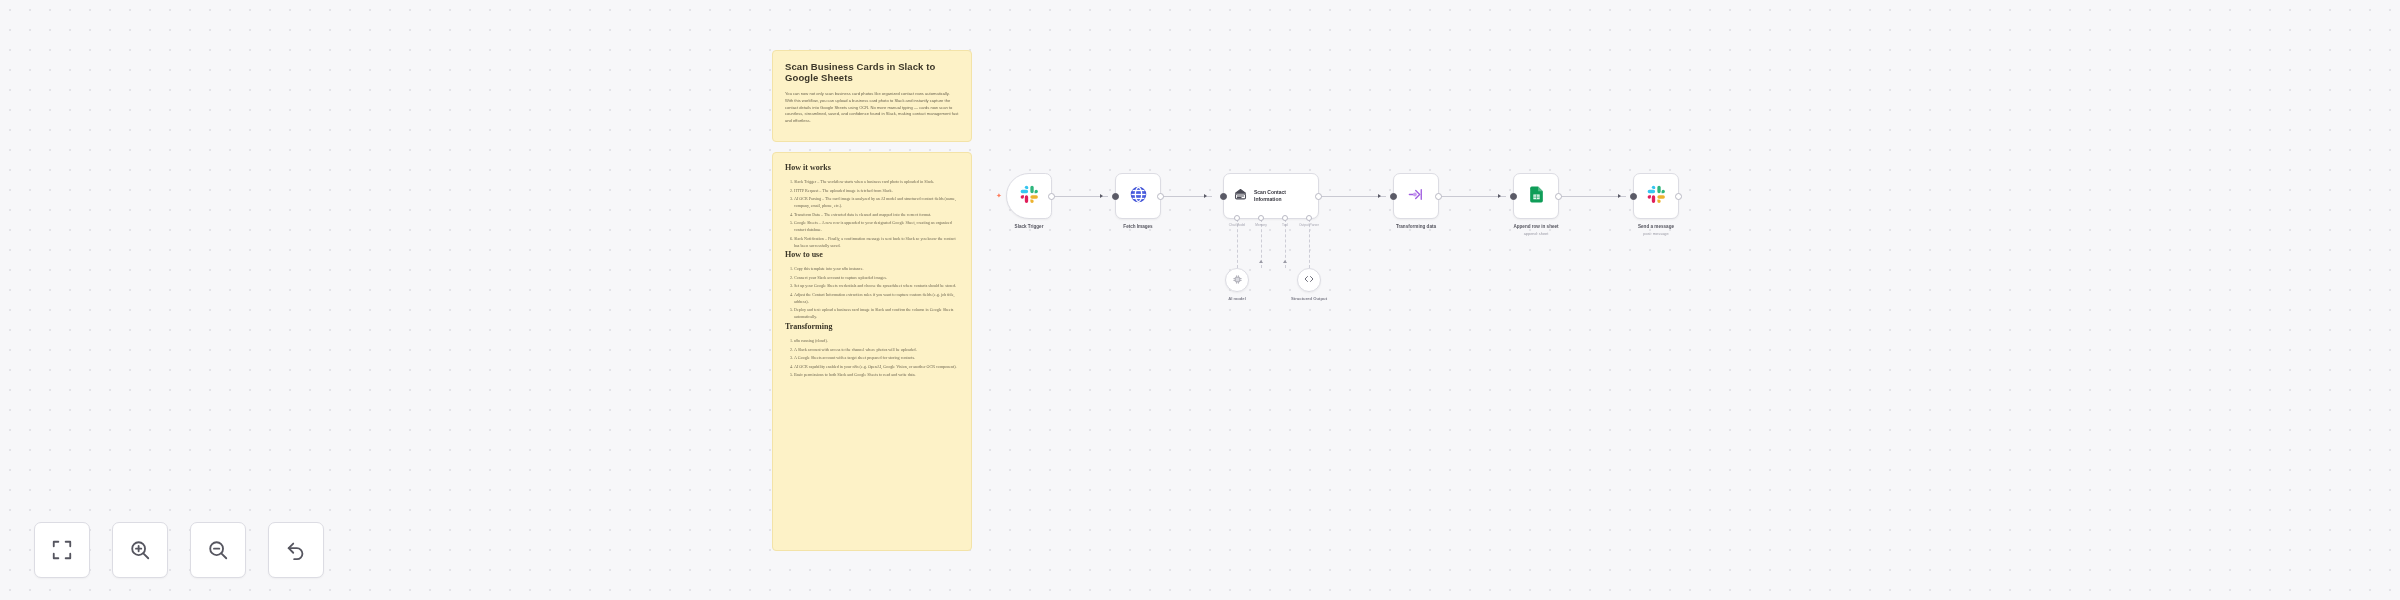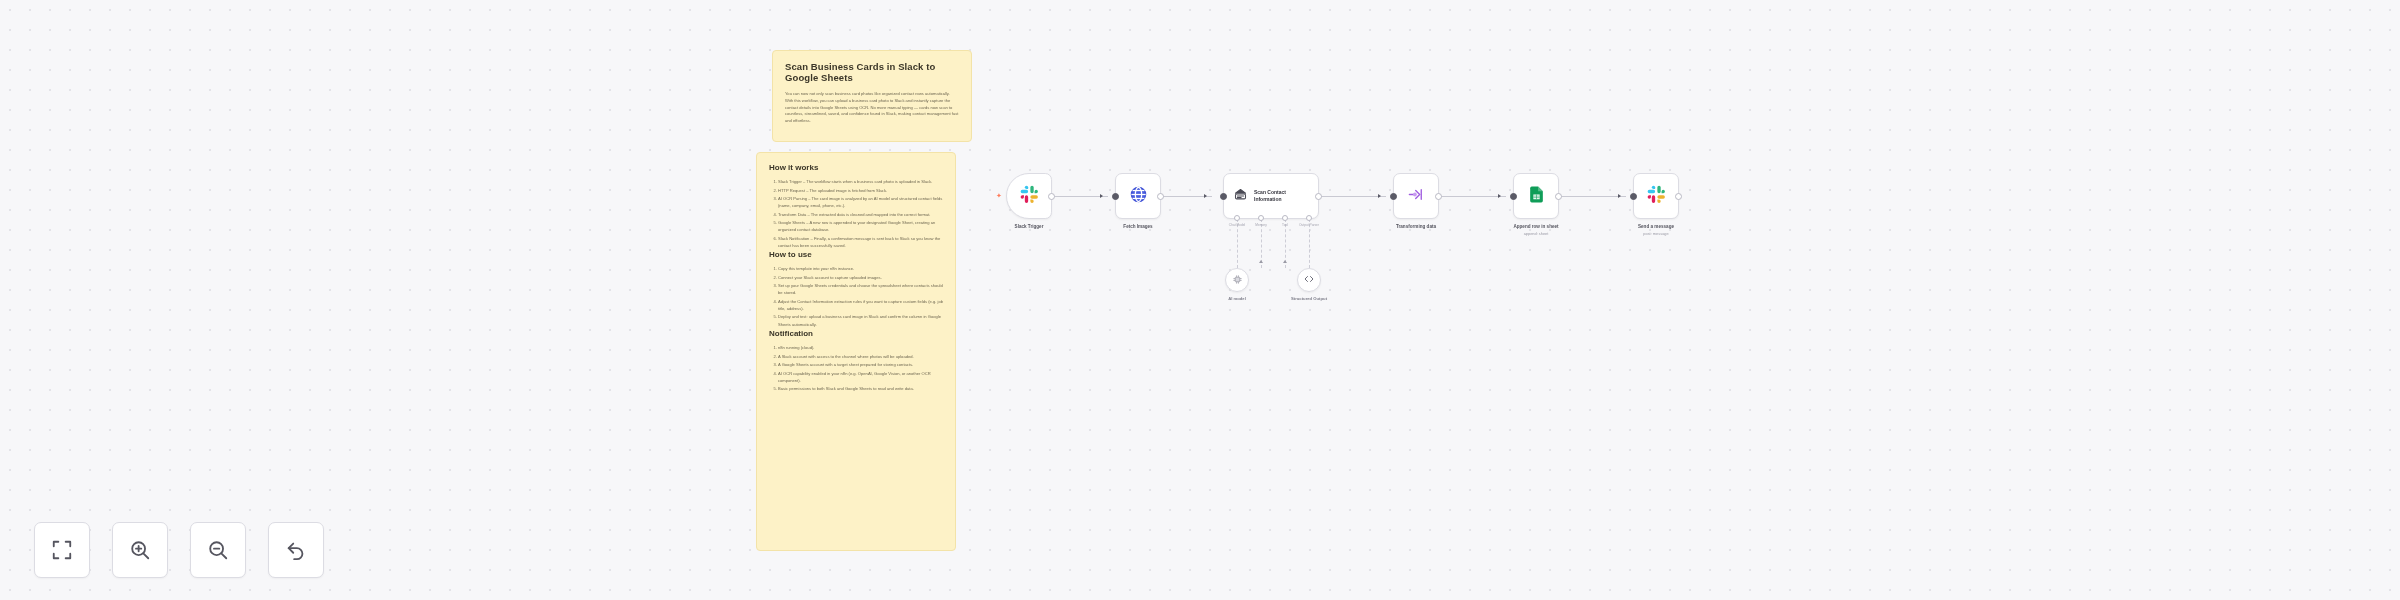--- a/index.html
+++ b/index.html
@@ -48,21 +48,21 @@
   ol.sticky-list {
     margin: 0 0 0 9px;
     padding: 0;
     font-size: 4.1px;
     line-height: 1.72;
     color: #6d6650;
   }
   ol.sticky-list li { margin-bottom: 1.5px; }
 
   #sticky-intro  { left: 772px; top: 50px;  width: 200px; height: 92px; }
-  #sticky-guide  { left: 756px; top: 152px; width: 200px; height: 399px; }
+  #sticky-guide  { left: 772px; top: 152px; width: 200px; height: 399px; font-family: Liberation Serif, serif; }
 
   
   .node {
     position: absolute;
     width: 46px; height: 46px;
     background: #ffffff;
     border: 1px solid #dcdce3;
     border-radius: 7px;
     display: flex;
     align-items: center;
@@ -241,21 +241,21 @@
 
     <div class="sticky-h2 spaced">How to use</div>
     <ol class="sticky-list">
       <li>Copy this template into your n8n instance.</li>
       <li>Connect your Slack account to capture uploaded images.</li>
       <li>Set up your Google Sheets credentials and choose the spreadsheet where contacts should be stored.</li>
       <li>Adjust the Contact Information extraction rules if you want to capture custom fields (e.g. job title, address).</li>
       <li>Deploy and test: upload a business card image in Slack and confirm the column in Google Sheets automatically.</li>
     </ol>
 
-    <div class="sticky-h2 spaced">Notification</div>
+    <div class="sticky-h2 spaced">Transforming</div>
     <ol class="sticky-list">
       <li>n8n running (cloud).</li>
       <li>A Slack account with access to the channel where photos will be uploaded.</li>
       <li>A Google Sheets account with a target sheet prepared for storing contacts.</li>
       <li>AI OCR capability enabled in your n8n (e.g. OpenAI, Google Vision, or another OCR component).</li>
       <li>Basic permissions to both Slack and Google Sheets to read and write data.</li>
     </ol>
   </div>
 
   <div class="wire" style="left:1052px; top:196px; width:56px;"></div>

